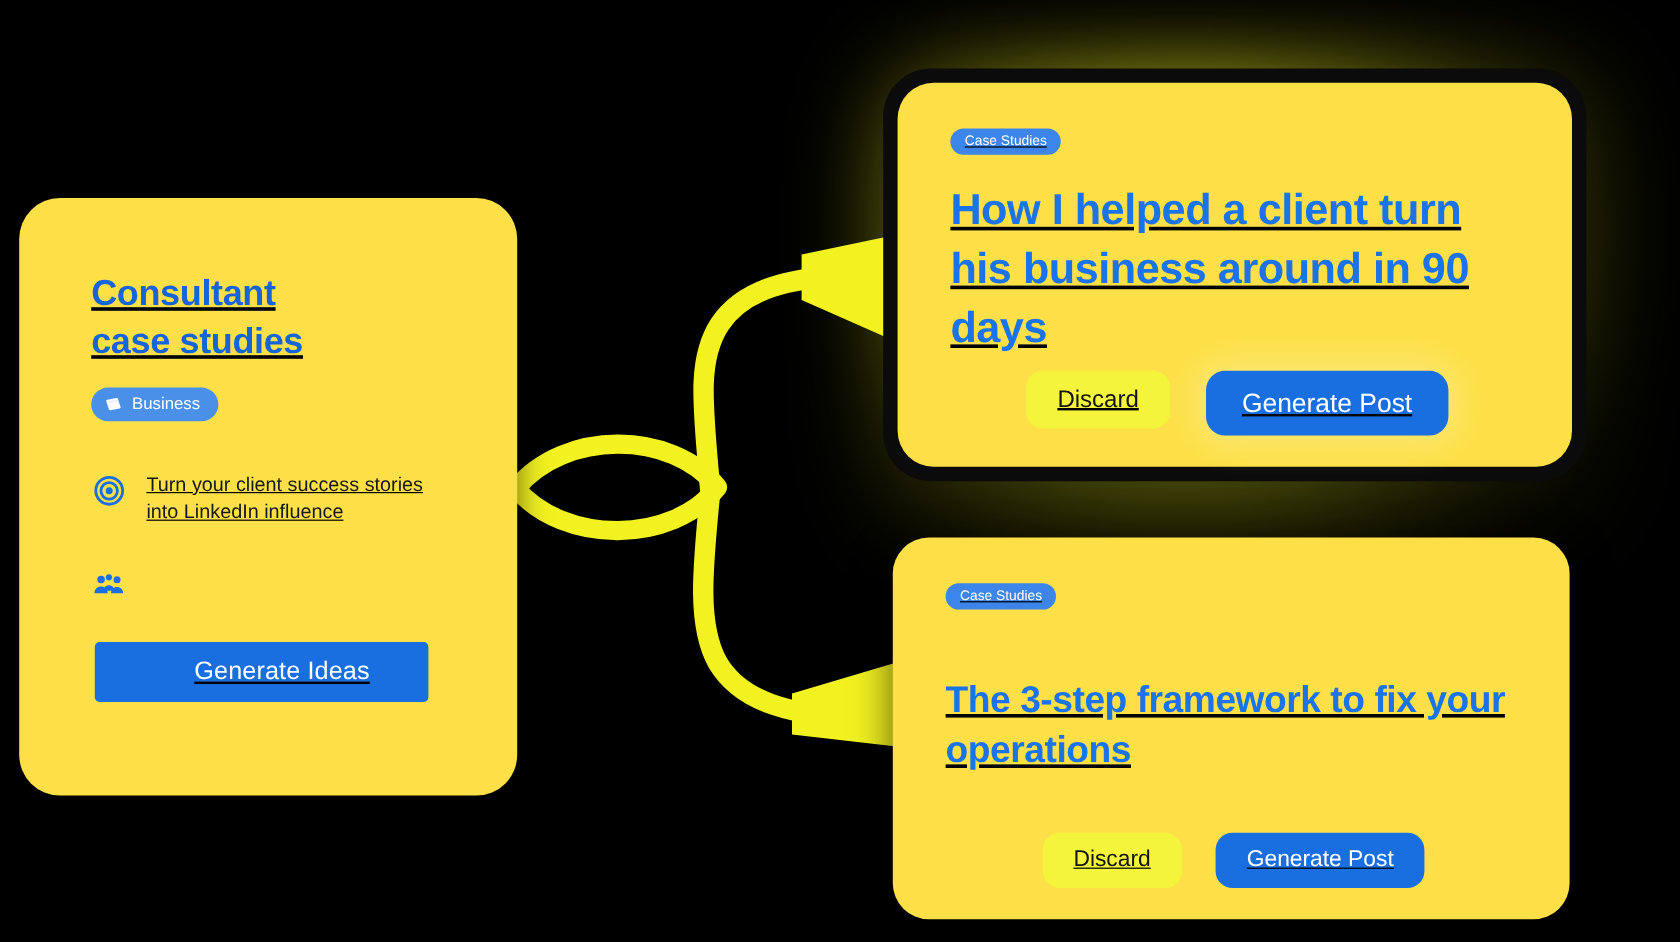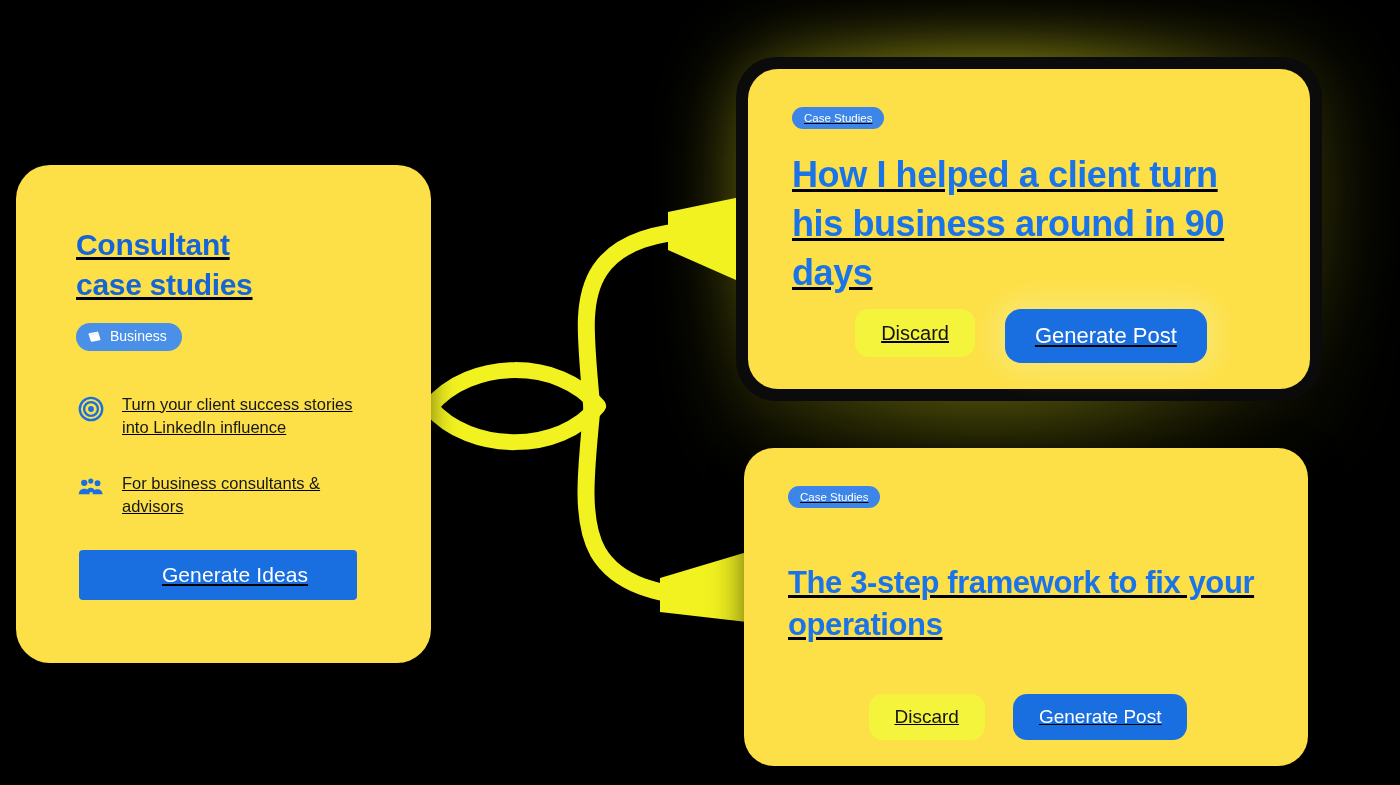--- a/index.html
+++ b/index.html
@@ -300,21 +300,20 @@
           <span class="f-icon">
             <svg width="28" height="28" viewBox="0 0 24 24" aria-hidden="true">
               <circle cx="6.2" cy="7.6" r="2.7" fill="#1a6fe0"></circle>
               <path d="M1.5 17.4 c0-2.9 2.1-4.7 4.7-4.7 s4.7 1.8 4.7 4.7 Z" fill="#1a6fe0"></path>
               <circle cx="17.6" cy="7.9" r="2.5" fill="#1a6fe0"></circle>
               <path d="M13.3 17.4 c0-2.7 1.9-4.4 4.3-4.4 s4.3 1.7 4.3 4.4 Z" fill="#1a6fe0"></path>
               <circle cx="11.8" cy="6.1" r="2.2" fill="#1a6fe0"></circle>
               <path d="M8 15.6 c0-2.4 1.7-3.9 3.8-3.9 s3.8 1.5 3.8 3.9 Z" fill="#1a6fe0"></path>
             </svg>
           </span>
-          <span class="f-text">For business consultants &amp; advisors</span>
         </div>
 
       </div>
 
       <button class="primary-btn">Generate Ideas</button>
     </div>
   </div>
 
   <div id="frame-top" class="result-frame">
     <div id="card-result-top" class="card" style="position:relative;">

